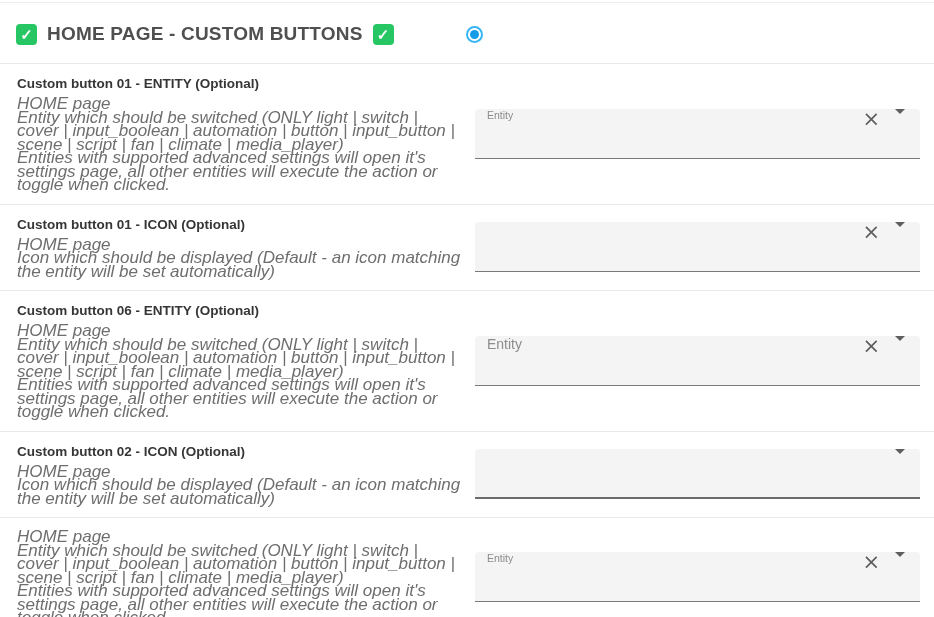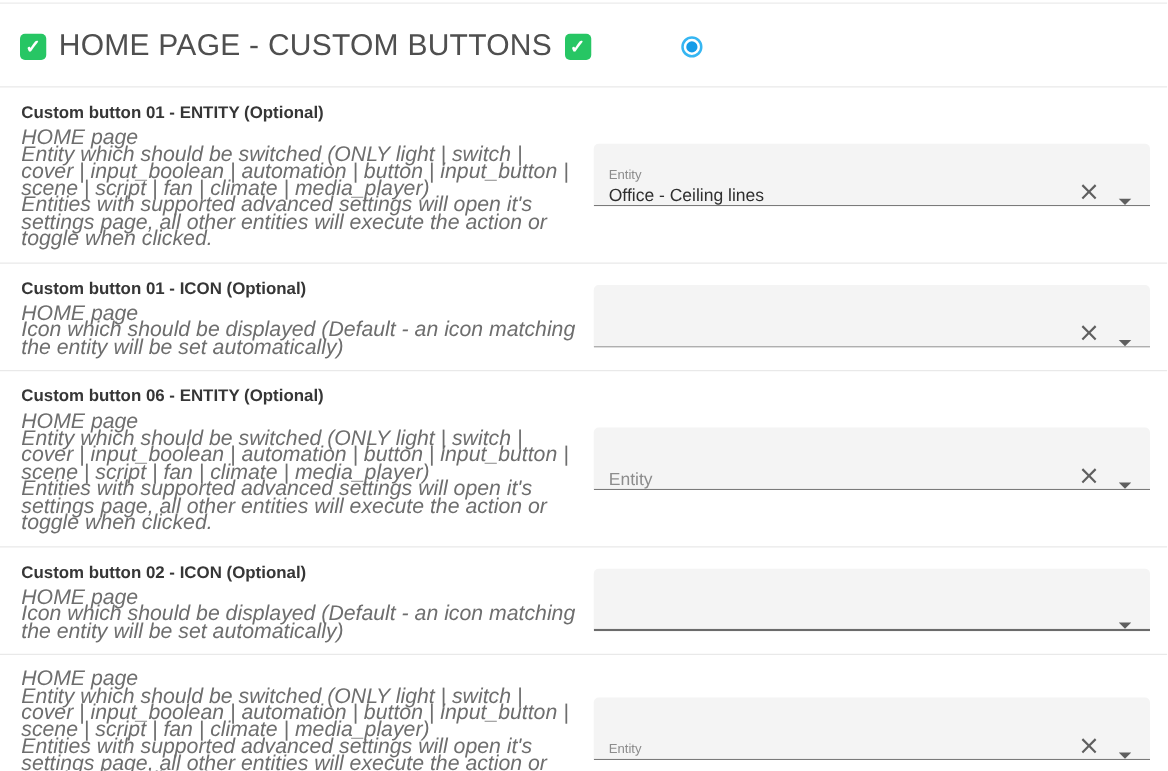--- a/index.html
+++ b/index.html
@@ -13,41 +13,41 @@
   .top-hairline { height:3px; border-bottom:1px solid #ececec; }
 
   
   .header { display:flex; align-items:center; padding:20px 16px 18px 16px; }
   .check-icon {
     width:21px; height:21px; border-radius:4px; background:#27c664;
     color:#fff; font-size:15px; font-weight:bold; line-height:21px;
     text-align:center; flex:none;
   }
   .header-title {
-    font-size:24px; font-weight:normal; color:#4f4f4f;
+    font-size:19px; font-weight:bold; color:#4f4f4f;
     margin:0 10px; letter-spacing:0.2px; white-space:nowrap;
   }
   .radio { margin-left:72px; width:17px; height:17px; border:2px solid #36b6f2;
     border-radius:50%; display:flex; align-items:center; justify-content:center; flex:none; }
   .radio-dot { width:9px; height:9px; border-radius:50%; background:#149ce8; }
 
   
   .section { display:flex; border-top:1px solid #e9e9e9; padding:0 14px 0 16px; }
   .section-text { width:445px; flex:none; padding:12px 0 12px 1px; }
   .section-title { font-size:13.5px; color:#363636; margin-bottom:6px; font-weight:bold; }
   .section-desc p {
     font-style:italic; font-size:17px; line-height:13.5px; color:#6e6e6e;
   }
   .section-fieldcol { flex:1; display:flex; align-items:center; margin-left:14px; }
 
   
   .field {
     width:100%; height:50px; background:#f4f4f4;
     border-radius:4px 4px 0 0; border-bottom:1px solid #7a7a7a;
-    display:flex; align-items:flex-end; padding:0 12px 0 12px; cursor:pointer;
+    display:flex; align-items:flex-start; padding:0 12px 0 12px; cursor:pointer;
   }
   .field--thick { border-bottom:2px solid #6b6b6b; }
   .field-main { flex:1; overflow:hidden; }
   .field-label { display:block; font-size:10.5px; color:#8c8c8c; margin-bottom:2px; }
   .field-value { display:block; font-size:14px; color:#2e2e2e; }
   .field-placeholder { display:block; font-size:14px; color:#8c8c8c; }
   .clear-icon {
     color:#5f5f5f; font-size:21px; line-height:21px; margin-right:15px; flex:none;
     font-family:"DejaVu Sans", sans-serif;
   }
@@ -78,21 +78,20 @@
       <div class="section-desc">
         <p>HOME page</p>
         <p>Entity which should be switched (ONLY light | switch | cover | input_boolean | automation | button | input_button | scene | script | fan | climate | media_player)</p>
         <p>Entities with supported advanced settings will open it's settings page, all other entities will execute the action or toggle when clicked.</p>
       </div>
     </div>
     <div class="section-fieldcol">
       <div class="field">
         <div class="field-main">
           <span class="field-label">Entity</span>
-          <span class="field-value">Office - Ceiling lines</span>
         </div>
         <span class="clear-icon">×</span>
         <span class="arrow-icon"></span>
       </div>
     </div>
   </div>
 
   <div class="section">
     <div class="section-text">
       <div class="section-title">Custom button 01 - ICON (Optional)</div>

